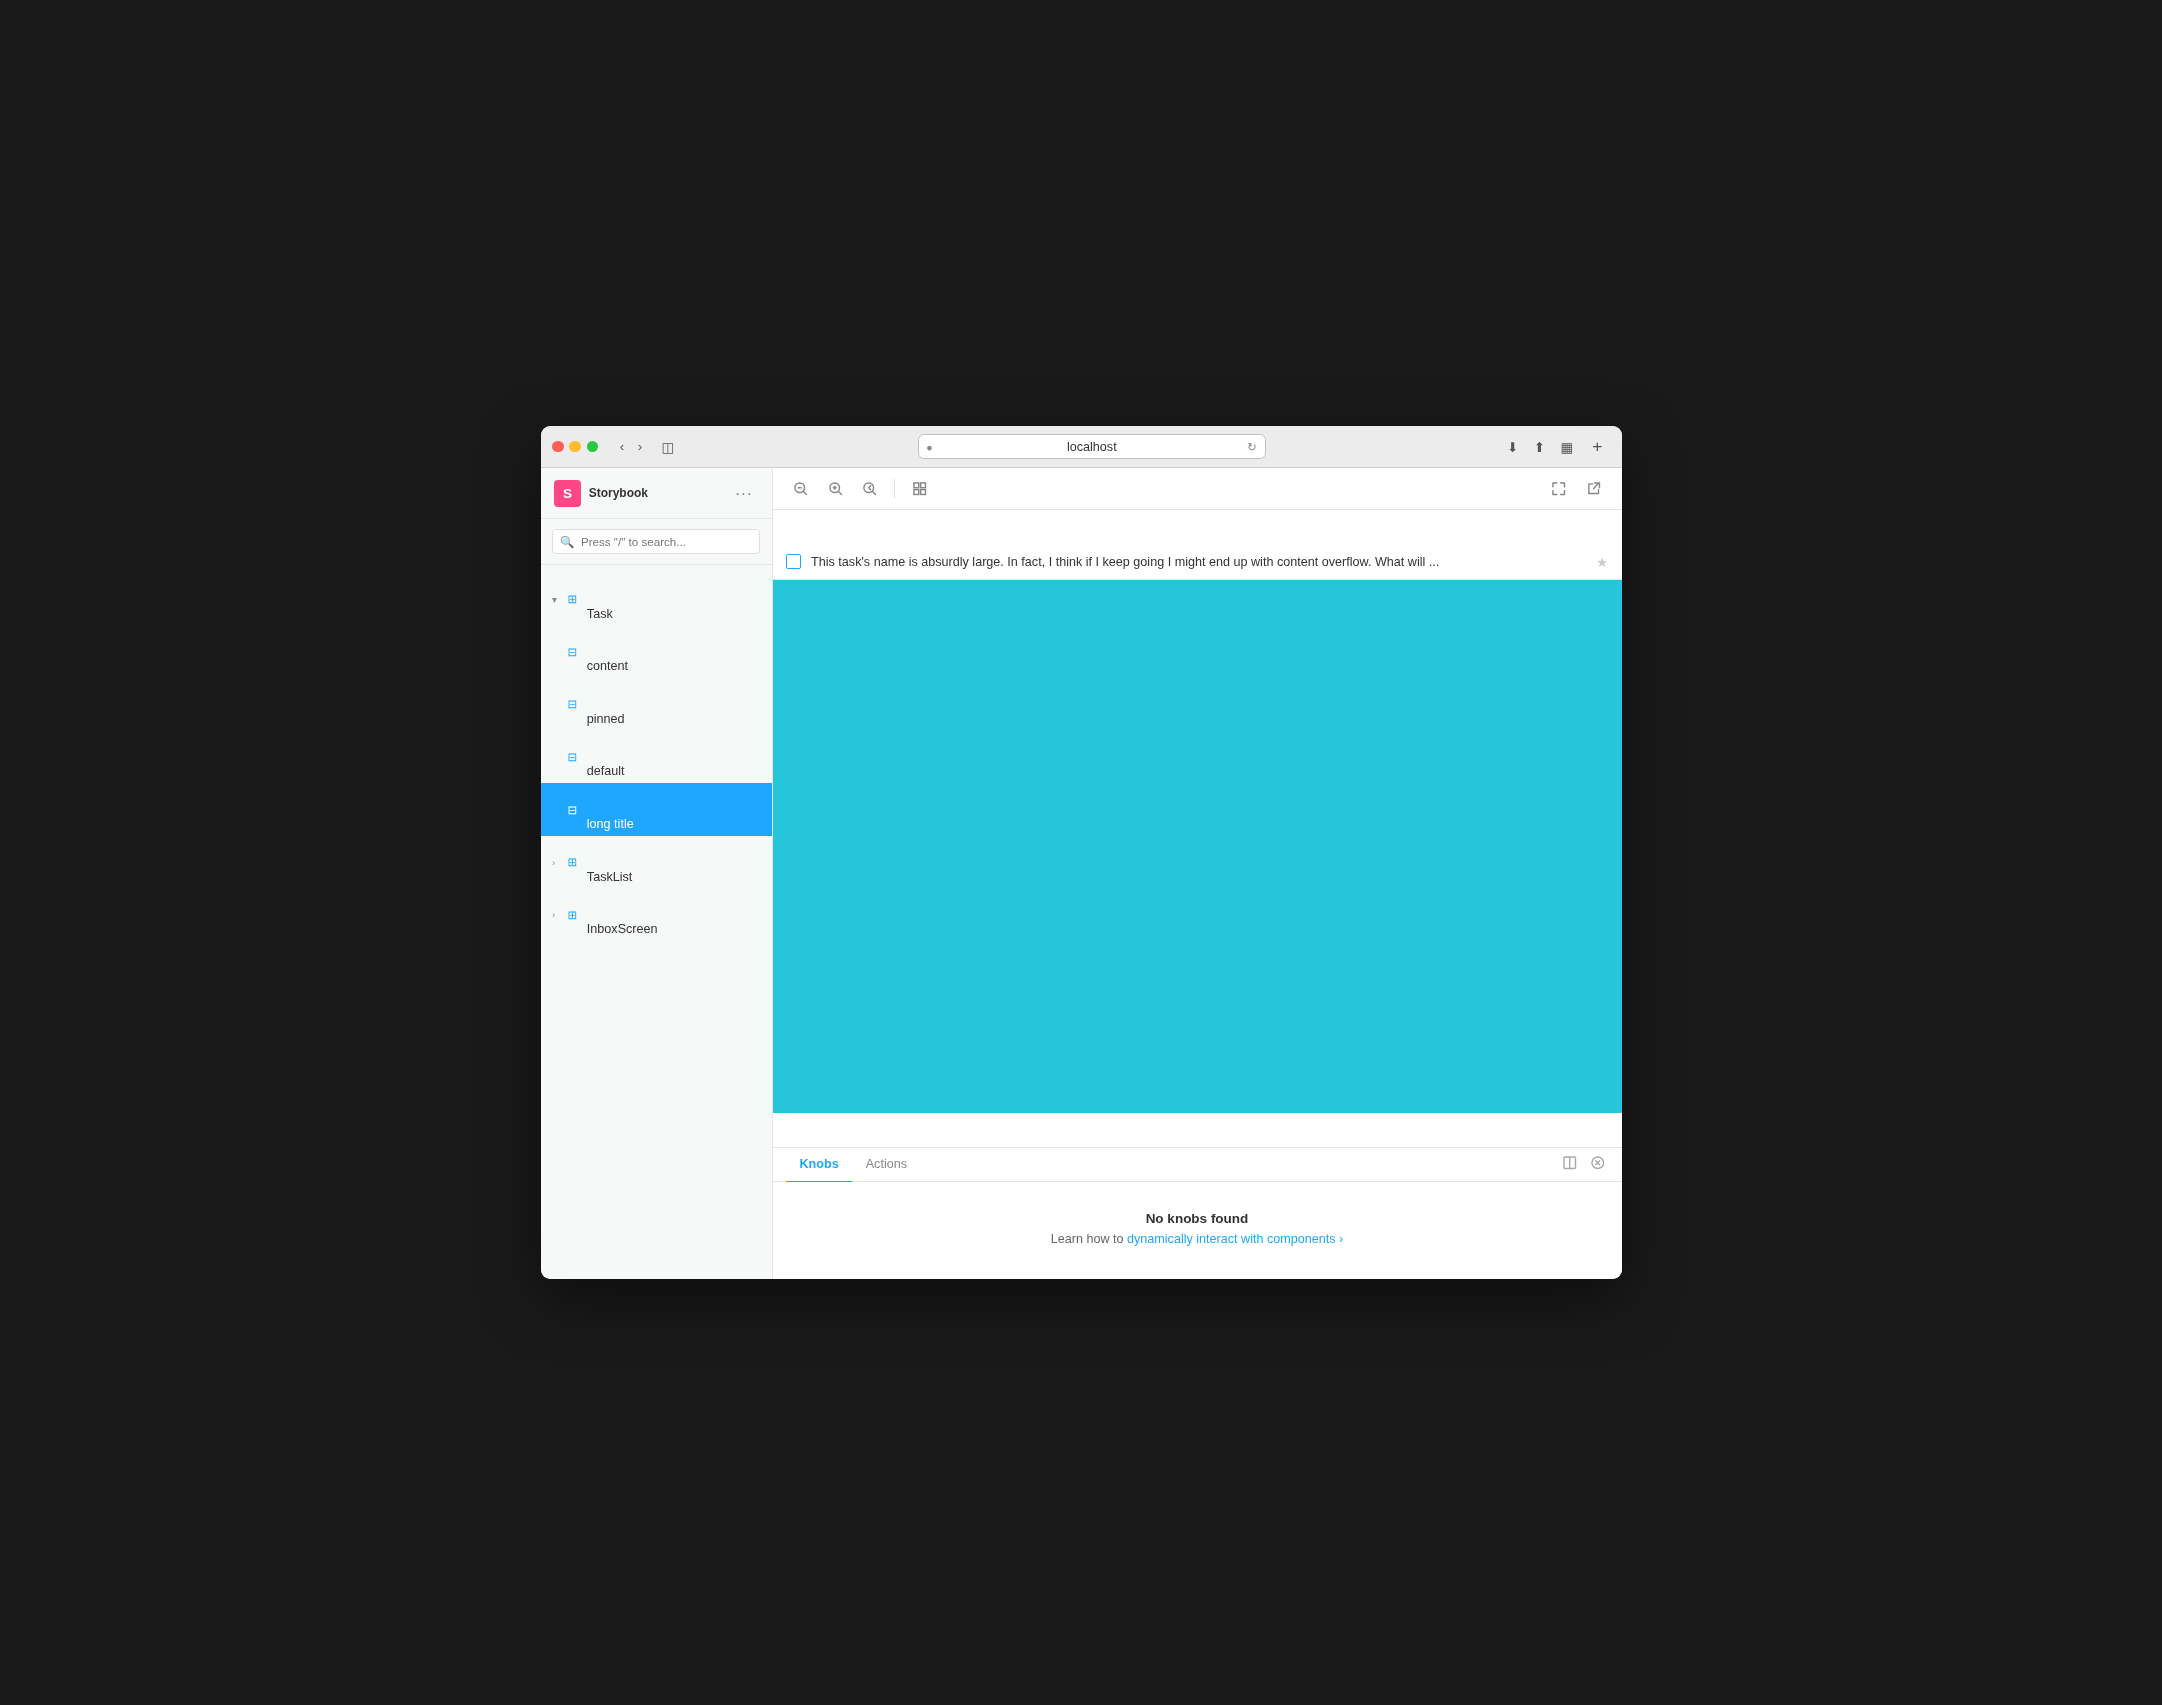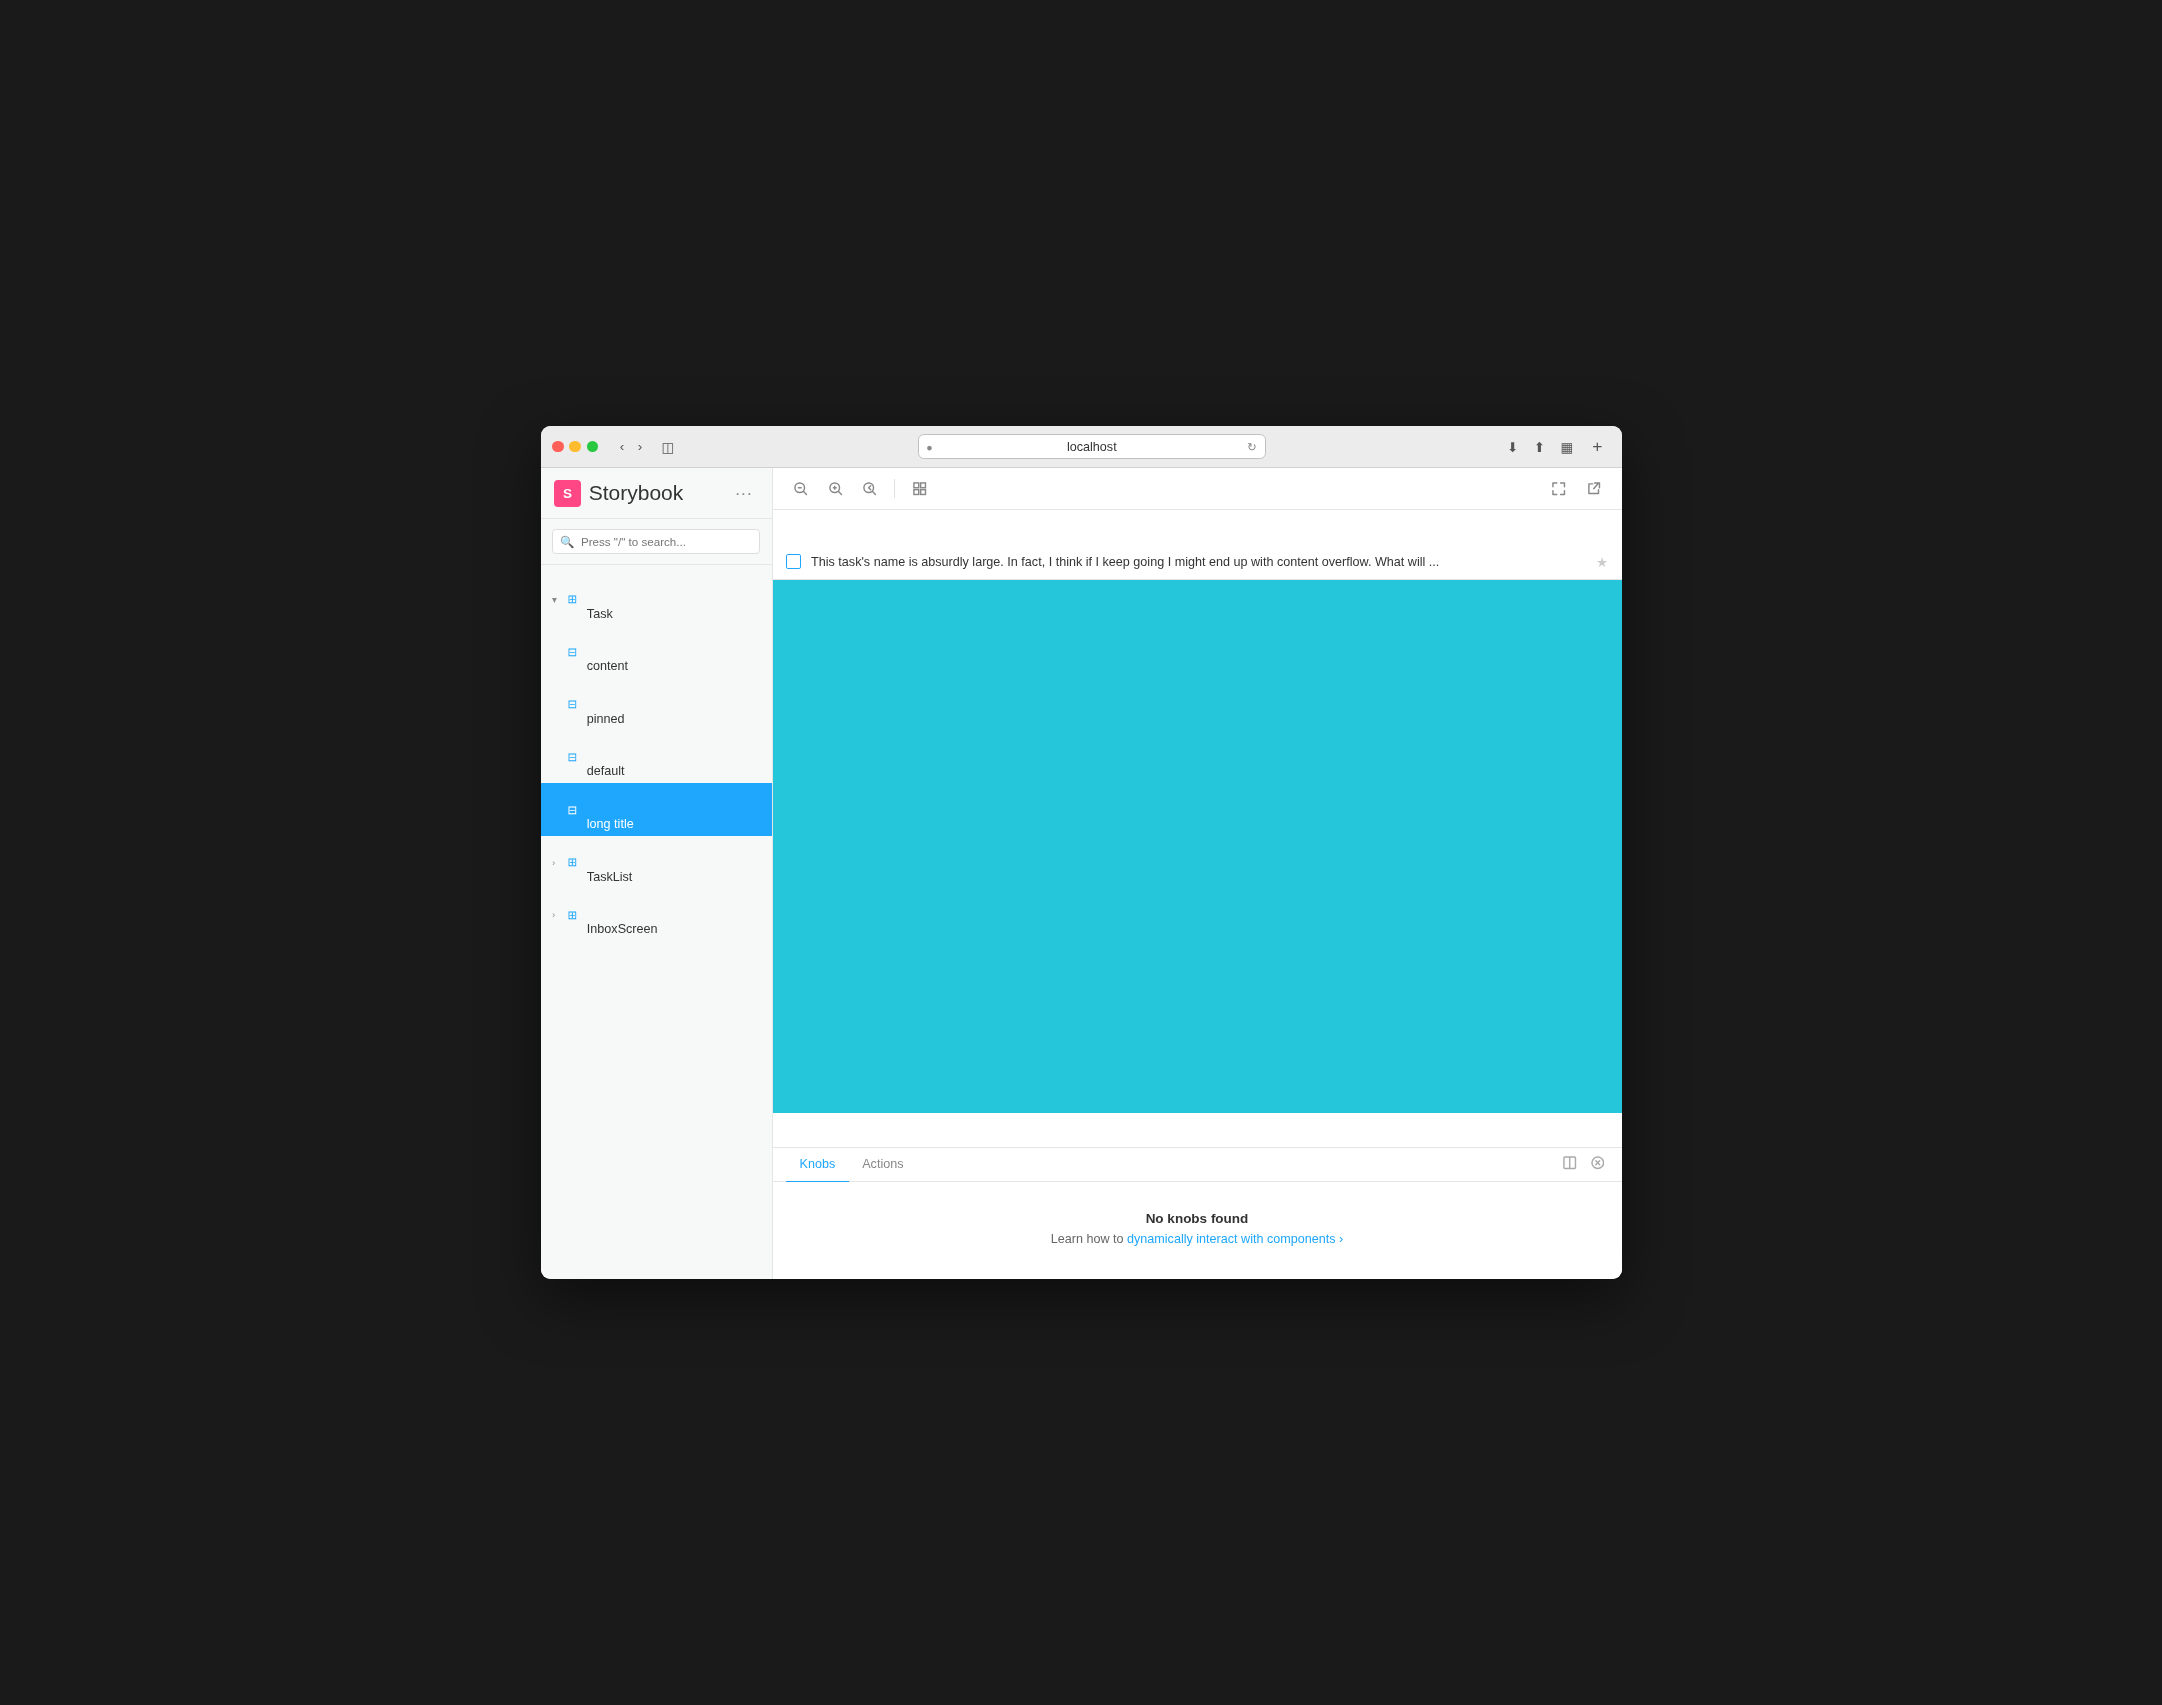--- a/index.html
+++ b/index.html
@@ -155,22 +155,22 @@
       background: #ff4785;
       border-radius: 3.9px;
       display: flex;
       align-items: center;
       justify-content: center;
       color: white;
       font-weight: bold;
       font-size: 13.5px;
     }
     .logo-text {
-      font-size: 21px;
-      font-weight: 400;
+      font-size: 12px;
+      font-weight: 700;
       color: #333;
     }
     .sidebar-menu-btn {
       background: none;
       border: none;
       cursor: pointer;
       color: #888;
       font-size: 17.4px;
       padding: 1.9px 5.8px;
       border-radius: 3.9px;
@@ -336,21 +336,21 @@
       padding: 9.7px 13.5px;
       font-size: 12.6px;
       cursor: pointer;
       color: #888;
       border-bottom: 1.9px solid transparent;
       margin-bottom: -1px;
     }
     .bottom-tab.active {
       color: #1ea7fd;
       border-bottom-color: #1ea7fd;
-      font-weight: 400;
+      font-weight: 700;
     }
     .bottom-tab-actions {
       display: flex;
       gap: 5.8px;
       align-items: center;
     }
     .bottom-action-btn {
       background: none;
       border: none;
       cursor: pointer;

